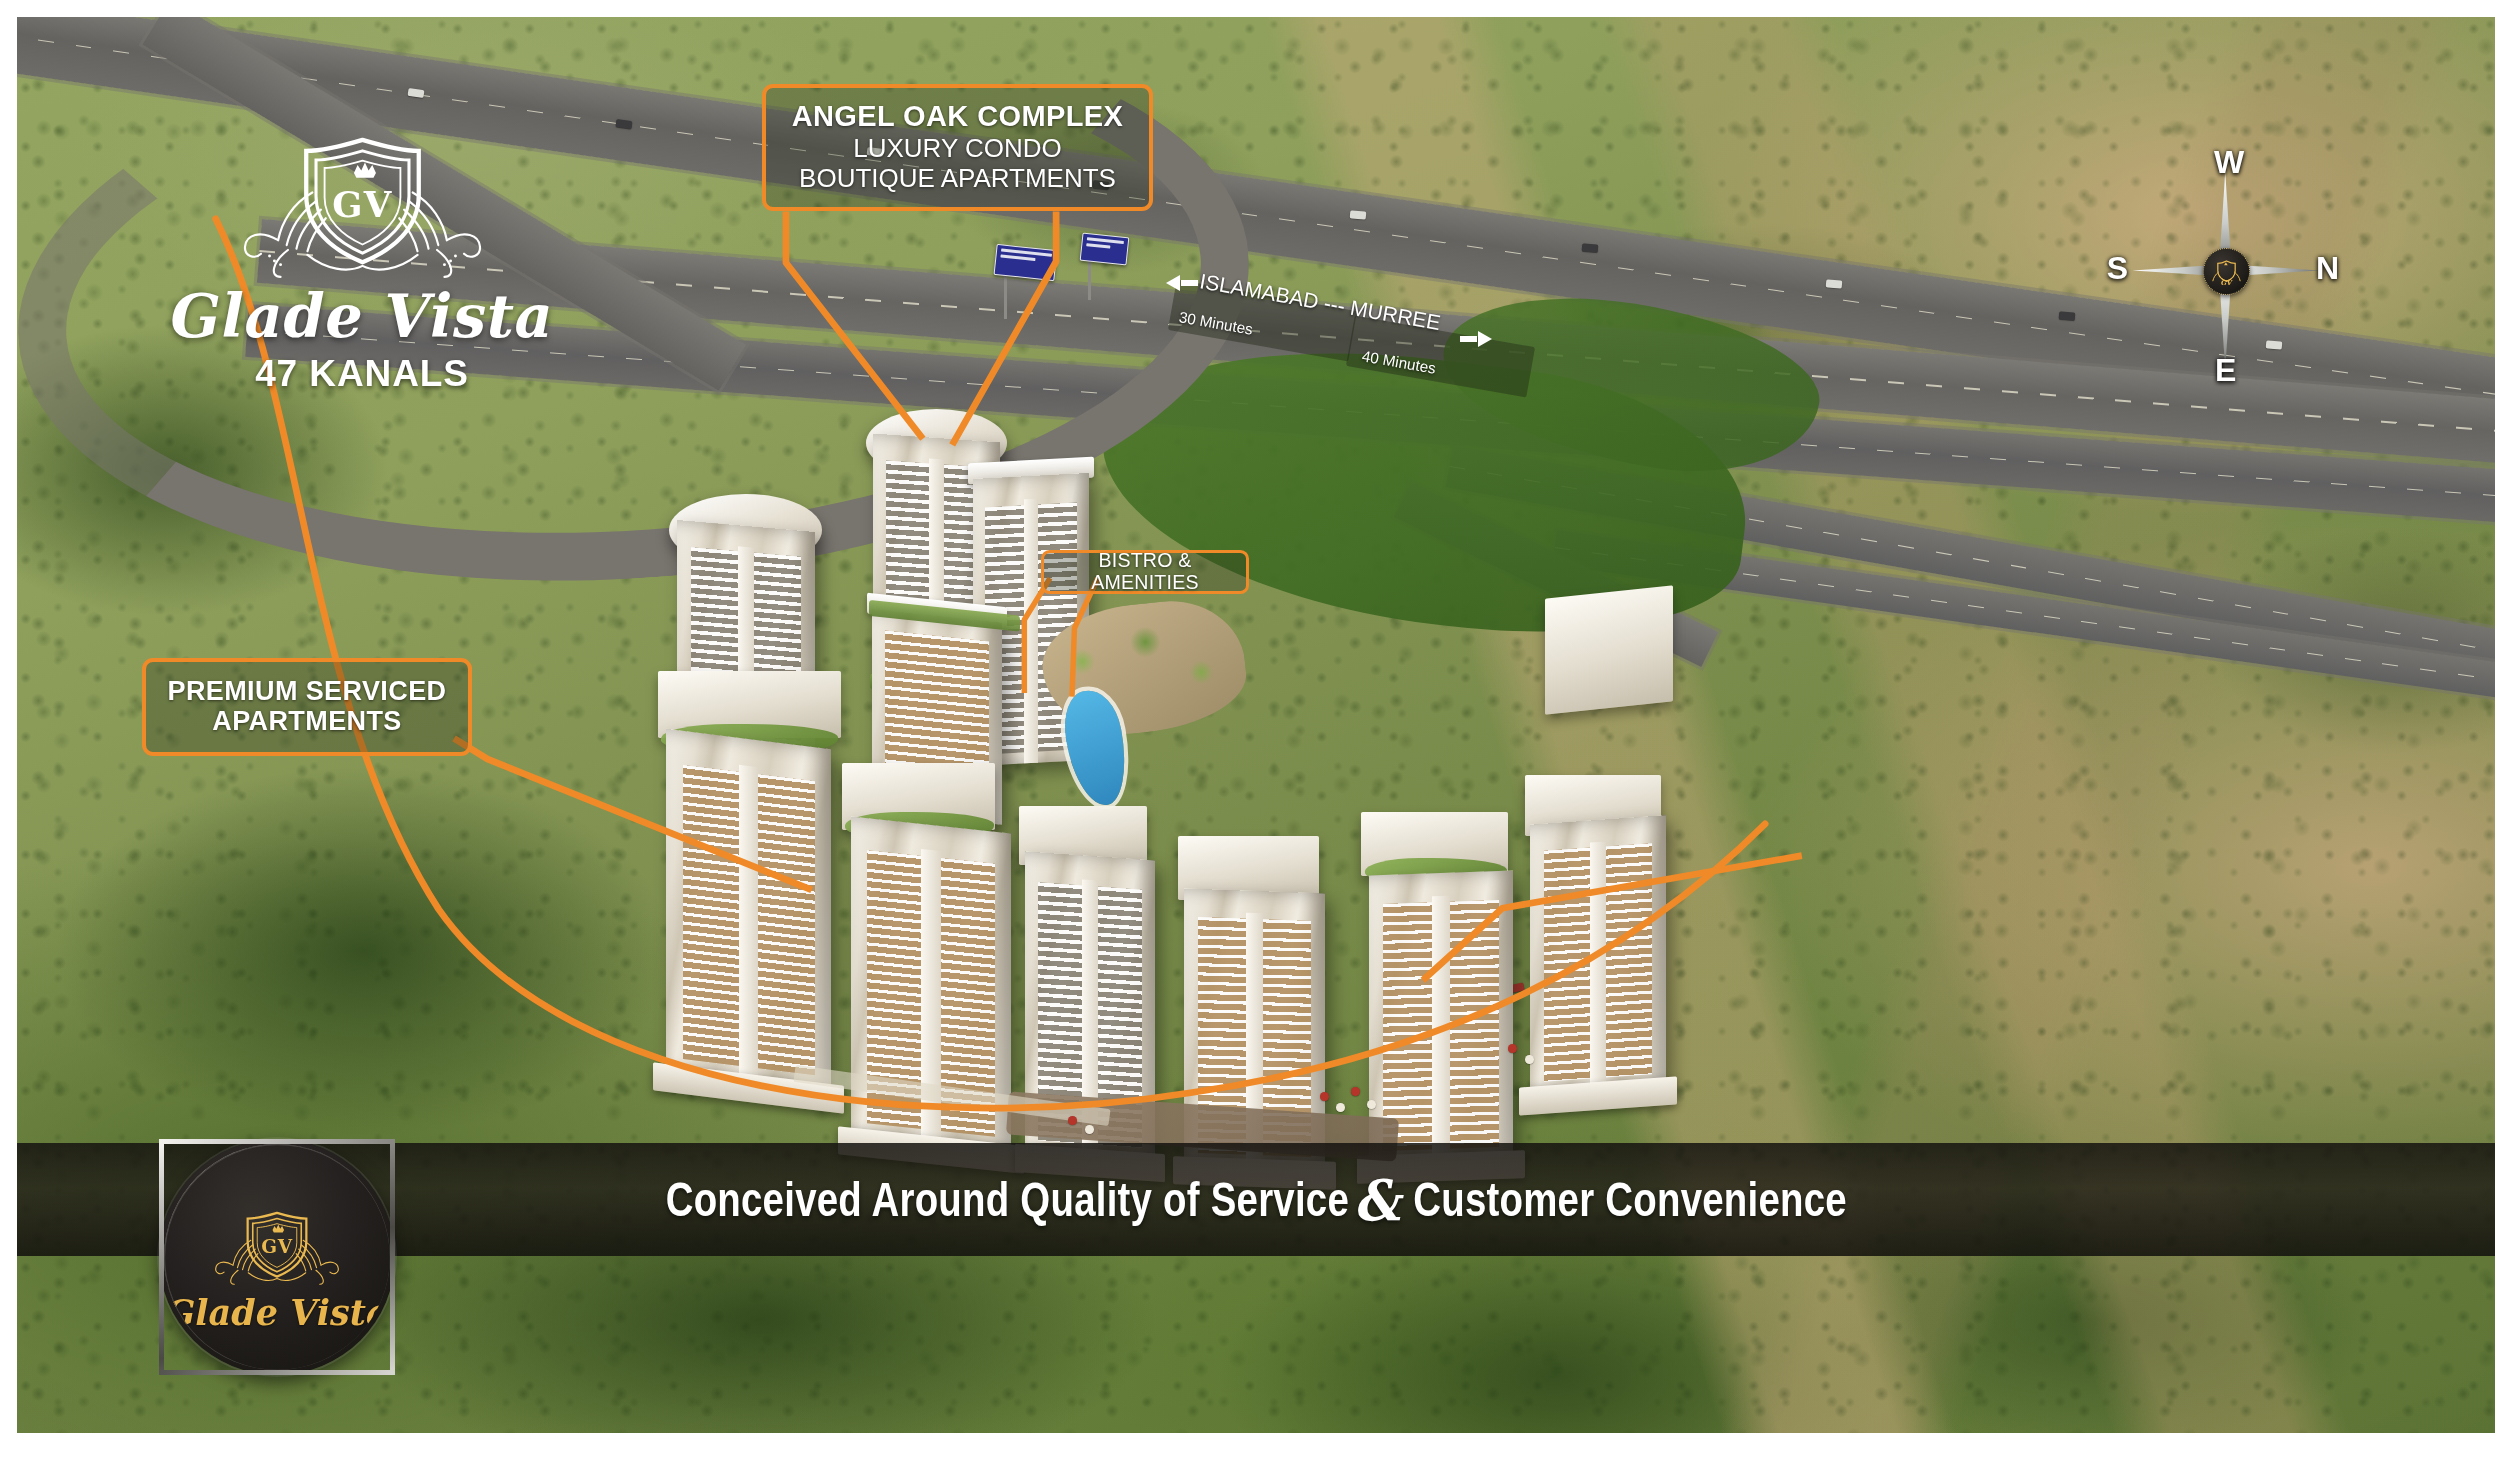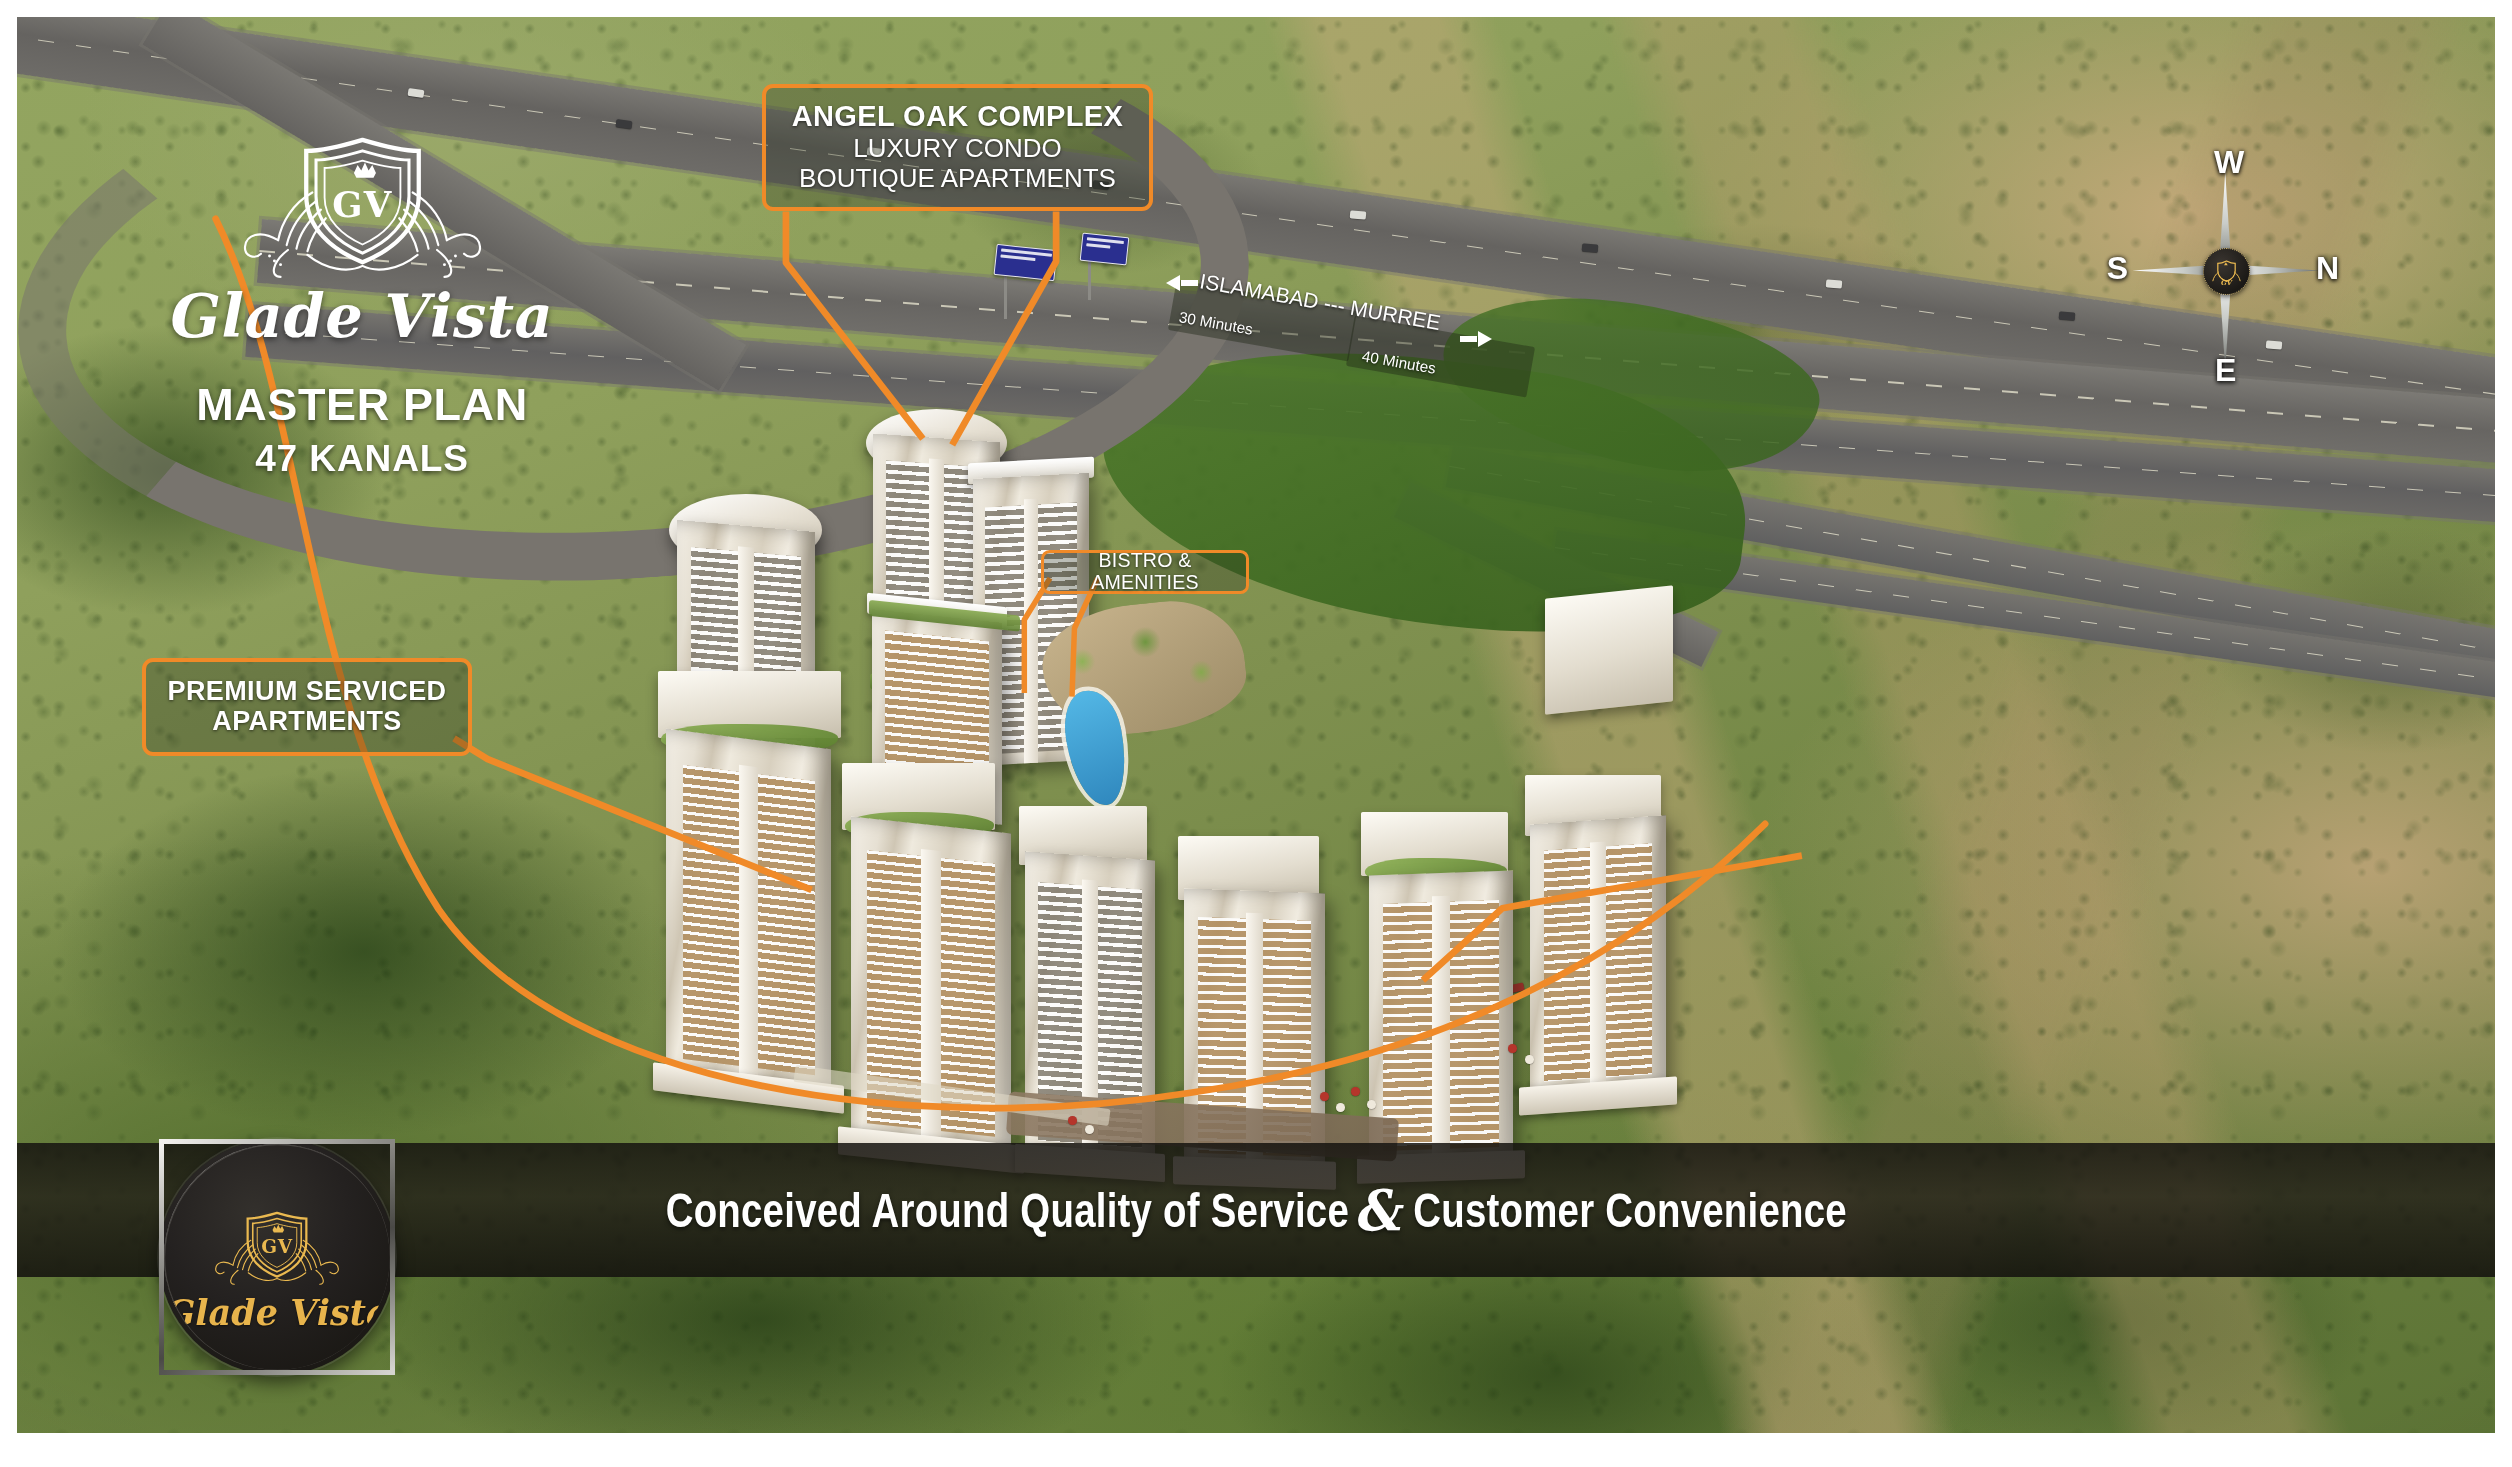--- a/index.html
+++ b/index.html
@@ -325,21 +325,21 @@
   #cmp-badge{
     position:absolute;left:89px;top:93px;width:45px;height:45px;border-radius:50%;
     background:radial-gradient(circle at 38% 32%,#3a3530,#1b1916 72%);
     border:1.2px dotted rgba(224,196,120,.85);
     box-shadow:0 1.8px 5.5px rgba(0,0,0,.6);
     display:flex;align-items:center;justify-content:center;
   }
 
   
   #banner{
-    position:absolute;left:0;right:0;top:1126px;height:134px;
+    position:absolute;left:0;right:0;top:1126px;height:113px;
     background:linear-gradient(180deg,rgba(22,20,16,.86) 0%,rgba(34,30,24,.80) 40%,rgba(20,18,14,.88) 100%);
     display:flex;align-items:center;justify-content:center;
     overflow:visible;
   }
   #banner-text{
     color:#ffffff;
     font-family:"Liberation Sans Narrow","Liberation Sans",sans-serif;
     font-weight:700;
     font-size:48px;
     letter-spacing:0.3px;
@@ -577,21 +577,20 @@
         <g class="wht">
           <circle cx="58" cy="216" r="2.4"></circle>
             <circle cx="66" cy="224" r="2.4"></circle>
             <circle cx="76" cy="230" r="2.4"></circle>
           <circle cx="362" cy="216" r="2.4"></circle>
             <circle cx="354" cy="224" r="2.4"></circle>
             <circle cx="344" cy="230" r="2.4"></circle>
         </g>
       </svg>
       <div id="brand-wordmark">Glade Vista</div>
-      <div id="brand-title">MASTER PLAN</div>
       <div id="brand-sub">47 KANALS</div>
     </div>
 
     <div id="dist">
       <div class="plate" style="left:4.9px;top:37px;width:183px;height:51px;transform:rotate(10deg)"></div>
       <div class="plate" style="left:183px;top:73px;width:183px;height:51px;transform:rotate(10deg)"></div>
       <div class="arrow-l"></div>
       <div class="arrow-r"></div>
       <div class="txt" id="dist-route">ISLAMABAD  ---  MURREE</div>
       <div class="txt" id="dist-30">30 Minutes</div>

